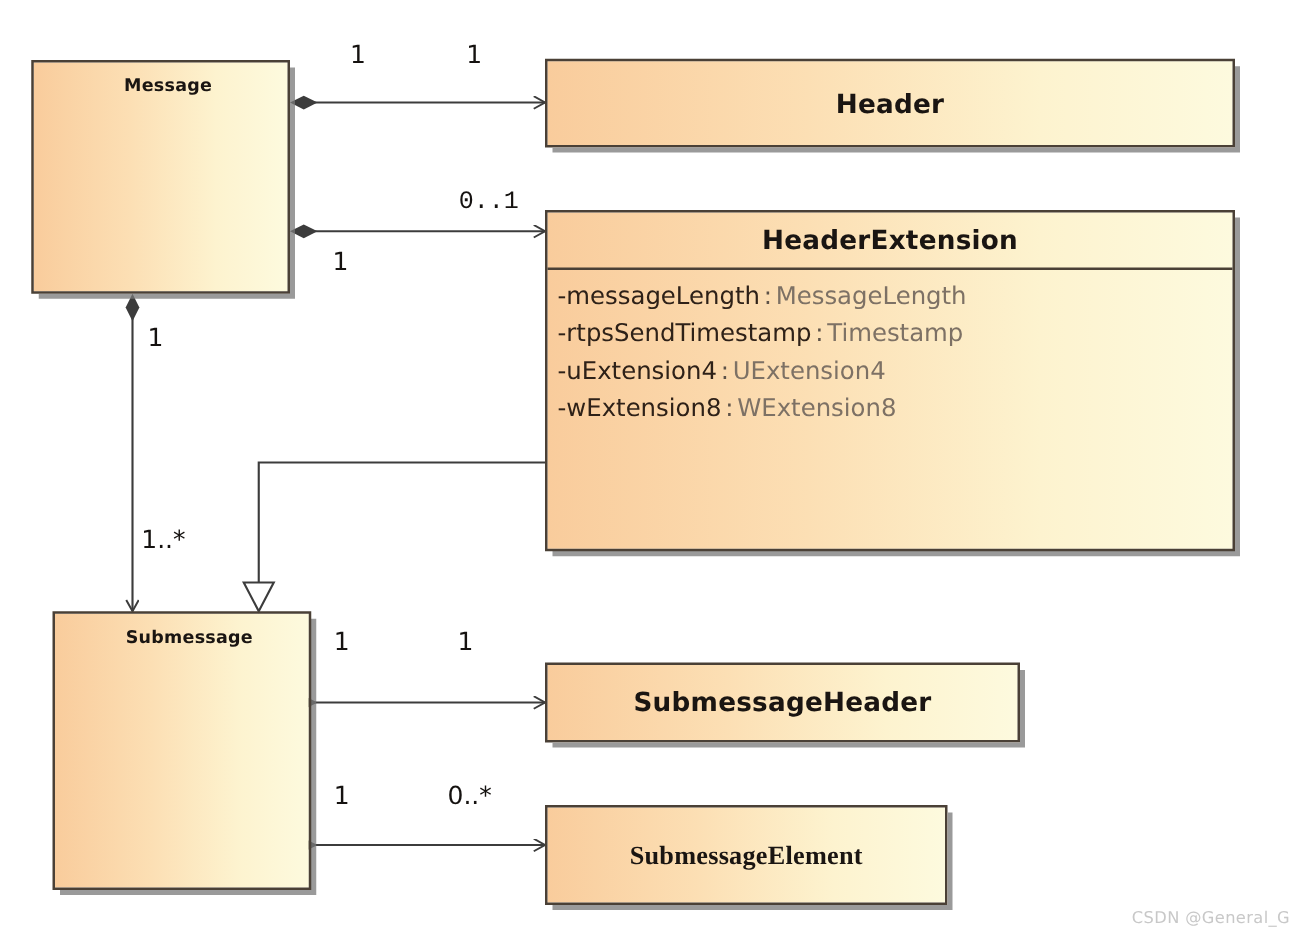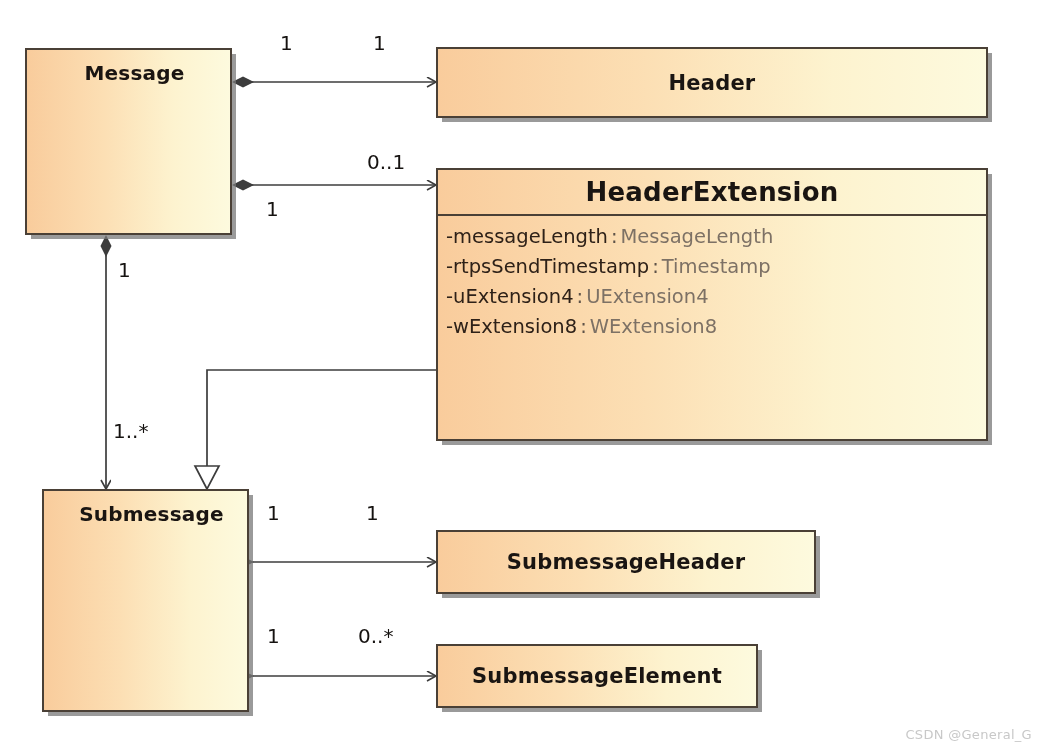--- a/index.html
+++ b/index.html
@@ -42,38 +42,38 @@
     color: #1a1512;
     text-align: center;
     letter-spacing: 0.2px;
   }
   .uml-class.compartmented .title {
     border-bottom: 2px solid #4a4036;
   }
 
   
   .box-tall .title {
-    font-size: 20px;
+    font-size: 14px;
     padding-top: 12px;
     line-height: 1.1;
     padding-left: 12px;
   }
   
   .box-band {
     display: flex;
     align-items: center;
     justify-content: center;
   }
   .box-band .title {
     width: 100%;
     font-size: 21px;
   }
   
   .box-attrs .title {
-    font-size: 26px;
+    font-size: 21px;
     height: 44px;
     line-height: 44px;
   }
   .attrs {
     padding: 6px 0 8px 8px;
   }
   .attr-row {
     font-size: 19.5px;
     line-height: 30px;
     white-space: nowrap;
@@ -184,27 +184,27 @@
   </div>
 
   <div class="uml-class box-tall" style="left:25px; top:489px; width:207px; height:223px;margin-left:17px;">
     <div class="title">Submessage</div>
   </div>
 
   <div class="uml-class box-band" style="left:436px; top:530px; width:380px; height:64px;">
     <div class="title">SubmessageHeader</div>
   </div>
 
-  <div class="uml-class box-band" style="left:436px; top:644px; width:322px; height:64px;">
+  <div class="uml-class box-band" style="left:436px; top:644px; width:322px; height:80px;font-family:Liberation Serif, serif;">
     <div class="title">SubmessageElement</div>
   </div>
 
   <div class="mult" style="left:280px; top:31px;">1</div>
   <div class="mult" style="left:373px; top:31px;">1</div>
-  <div class="mult" style="left:367px; top:150px;">0..1</div>
+  <div class="mult" style="left:367px; top:150px;font-family:Liberation Mono, monospace;">0..1</div>
   <div class="mult" style="left:266px; top:197px;">1</div>
   <div class="mult" style="left:118px; top:258px;">1</div>
   <div class="mult" style="left:113px; top:419px;">1..*</div>
   <div class="mult" style="left:267px; top:501px;">1</div>
   <div class="mult" style="left:366px; top:501px;">1</div>
   <div class="mult" style="left:267px; top:624px;">1</div>
   <div class="mult" style="left:358px; top:624px;">0..*</div>
 
   <div class="watermark">CSDN @General_G</div>
 

